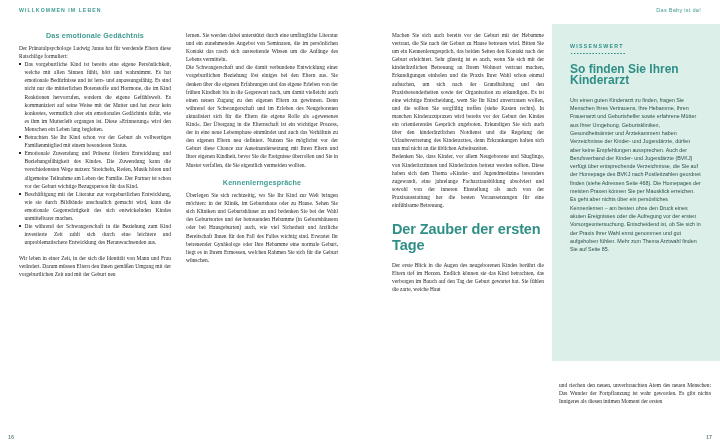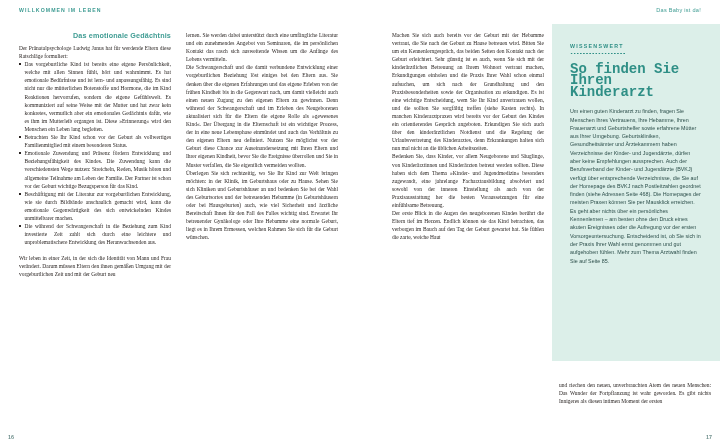--- a/index.html
+++ b/index.html
@@ -58,21 +58,21 @@
   .col p + p{margin-top:0px;}
   .col p.gap{margin-top:7.5px;}
 
   h3.sub{
     font-family:"Liberation Sans", sans-serif;
     font-size:7.2px;
     font-weight:700;
     color:#3f9c93;
     margin:0 0 4px 0;
     letter-spacing:.15px;
-    text-align:right;
+    text-align:center;
     line-height:9px;
   }
   h3.sub.spaced{margin-top:9.5px;}
 
   h2.bighead{
     font-family:"Liberation Sans", sans-serif;
     font-size:14.5px;
     font-weight:700;
     color:#2f8f86;
     line-height:16px;
@@ -116,22 +116,22 @@
   }
   .dotrule{
     width:56px;height:3px;
     margin:0 0 10px 0;
     background-image:radial-gradient(circle, #2f8f86 0.55px, transparent 0.65px);
     background-size:3.1px 3px;
     background-repeat:repeat-x;
     background-position:0 1px;
   }
   .boxhead{
-    font-family:Liberation Mono, monospace;
-    font-size:14px;
+    font-family:Liberation Sans, sans-serif;
+    font-size:12px;
     font-weight:700;
     color:#2f8f86;
     line-height:11.4px;
     margin:0 0 9px 0;
   }
   .boxbody{
     font-family:"Liberation Sans", sans-serif;
     font-size:5.35px;
     line-height:8.3px;
     color:#2d4f4b;
@@ -160,26 +160,28 @@
       <li>Emotionale Zuwendung und Präsenz fördern Entwicklung und Beziehungsfähigkeit des Kindes. Die Zuwendung kann die verschiedensten Wege nutzen: Streicheln, Reden, Musik hören und allgemeine Teilnahme am Leben der Familie. Der Partner ist schon vor der Geburt wichtige Bezugsperson für das Kind.</li>
       <li>Beschäftigung mit der Literatur zur vorgeburtlichen Entwicklung, wie sie durch Bildbände anschaulich gemacht wird, kann die emotionale Gegenwärtigkeit des sich entwickelnden Kindes unmittelbarer machen.</li>
       <li>Die während der Schwangerschaft in die Beziehung zum Kind investierte Zeit zahlt sich durch eine leichtere und unproblematischere Entwicklung des Heranwachsenden aus.</li>
     </ul>
     <p class="gap">Wir leben in einer Zeit, in der sich die Identität von Mann und Frau verändert. Darum müssen Eltern den ihnen gemäßen Umgang mit der vorgeburtlichen Zeit und mit der Geburt neu</p>
   </div>
 
   <div class="col c2">
     <p>lernen. Sie werden dabei unterstützt durch eine umfängliche Literatur und ein zunehmendes Angebot von Seminaren, die im persönlichen Kontakt das rasch sich ausweitende Wissen um die Anfänge des Lebens vermitteln.</p>
     <p>Die Schwangerschaft und die damit verbundene Entwicklung einer vorgeburtlichen Beziehung löst einiges bei den Eltern aus. Sie denken über die eigenen Erfahrungen und das eigene Erleben von der frühen Kindheit bis in die Gegenwart nach, um damit vielleicht auch einen neuen Zugang zu den eigenen Eltern zu gewinnen. Denn während der Schwangerschaft und im Erleben des Neugeborenen aktualisiert sich für die Eltern die eigene Rolle als »gewesenes Kind«. Der Übergang in die Elternschaft ist ein wichtiger Prozess, der in eine neue Lebensphase einmündet und auch das Verhältnis zu den eigenen Eltern neu definiert. Nutzen Sie möglichst vor der Geburt diese Chance zur Auseinandersetzung mit Ihren Eltern und Ihrer eigenen Kindheit, bevor Sie die Ereignisse überrollen und Sie in Muster verfallen, die Sie eigentlich vermeiden wollten.</p>
+    <h3 class="sub spaced">Kennenlerngespräche</h3>
     <p>Überlegen Sie sich rechtzeitig, wo Sie Ihr Kind zur Welt bringen möchten: in der Klinik, im Geburtshaus oder zu Hause. Sehen Sie sich Kliniken und Geburtshäuser an und bedenken Sie bei der Wahl des Geburtsortes und der betreuenden Hebamme (in Geburtshäusern oder bei Hausgeburten) auch, wie viel Sicherheit und ärztliche Bereitschaft Ihnen für den Fall des Falles wichtig sind. Erwartet Ihr betreuender Gynäkologe oder Ihre Hebamme eine normale Geburt, liegt es in Ihrem Ermessen, welchen Rahmen Sie sich für die Geburt wünschen.</p>
   </div>
 
   <div class="col c3">
     <p>Machen Sie sich auch bereits vor der Geburt mit der Hebamme vertraut, die Sie nach der Geburt zu Hause betreuen wird. Bitten Sie um ein Kennenlerngespräch, das beiden Seiten den Kontakt nach der Geburt erleichtert. Sehr günstig ist es auch, wenn Sie sich mit der kinderärztlichen Betreuung an Ihrem Wohnort vertraut machen, Erkundigungen einholen und die Praxis Ihrer Wahl schon einmal aufsuchen, um sich nach der Grundhaltung und den Praxisbesonderheiten sowie der Organisation zu erkundigen. Es ist eine wichtige Entscheidung, wem Sie Ihr Kind anvertrauen wollen, und die sollten Sie sorgfältig treffen (siehe Kasten rechts). In manchen Kinderarztpraxen wird bereits vor der Geburt des Kindes ein orientierendes Gespräch angeboten. Erkundigen Sie sich auch über den kinderärztlichen Notdienst und die Regelung der Urlaubsvertretung des Kinderarztes, denn Erkrankungen halten sich nun mal nicht an die üblichen Arbeitszeiten.</p>
     <p>Bedenken Sie, dass Kinder, vor allem Neugeborene und Säuglinge, von Kinderärztinnen und Kinderärzten betreut werden sollten. Diese haben sich dem Thema »Kinder- und Jugendmedizin« besonders zugewandt, eine jahrelange Facharztausbildung absolviert und sowohl von der inneren Einstellung als auch von der Praxisausstattung her die besten Voraussetzungen für eine einfühlsame Betreuung.</p>
+    <h2 class="bighead">Der Zauber der ersten Tage</h2>
     <p>Der erste Blick in die Augen des neugeborenen Kindes berührt die Eltern tief im Herzen. Endlich können sie das Kind betrachten, das verborgen im Bauch auf den Tag der Geburt gewartet hat. Sie fühlen die zarte, weiche Haut</p>
   </div>
 
   <div class="infobox">
     <div class="kicker">WISSENSWERT</div>
     <div class="dotrule"></div>
     <div class="boxhead">So finden Sie Ihren Kinderarzt</div>
     <p class="boxbody">Um einen guten Kinderarzt zu finden, fragen Sie Menschen Ihres Vertrauens, Ihre Hebamme, Ihren Frauenarzt und Geburtshelfer sowie erfahrene Mütter aus Ihrer Umgebung. Geburtskliniken, Gesundheitsämter und Ärztekammern haben Verzeichnisse der Kinder- und Jugendärzte, dürfen aber keine Empfehlungen aussprechen. Auch der Berufsverband der Kinder- und Jugendärzte (BVKJ) verfügt über entsprechende Verzeichnisse, die Sie auf der Homepage des BVKJ nach Postleitzahlen geordnet finden (siehe Adressen Seite 468). Die Homepages der meisten Praxen können Sie per Mausklick erreichen. Es geht aber nichts über ein persönliches Kennenlernen – am besten ohne den Druck eines akuten Ereignisses oder die Aufregung vor der ersten Vorsorgeuntersuchung. Entscheidend ist, ob Sie sich in der Praxis Ihrer Wahl ernst genommen und gut aufgehoben fühlen. Mehr zum Thema Arztwahl finden Sie auf Seite 85.</p>
   </div>
 

